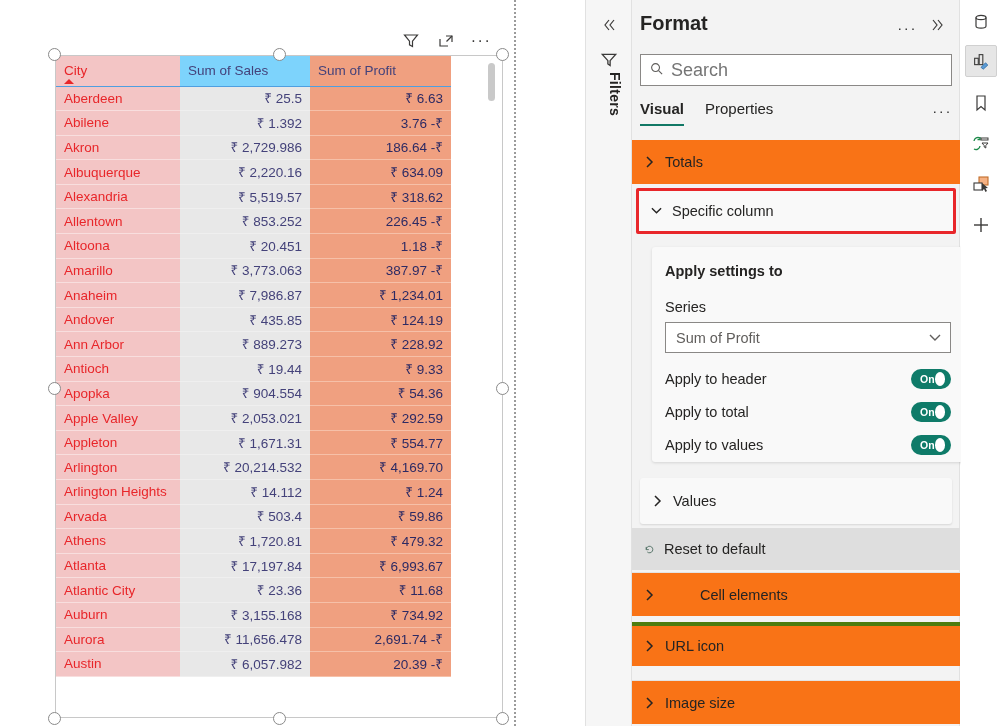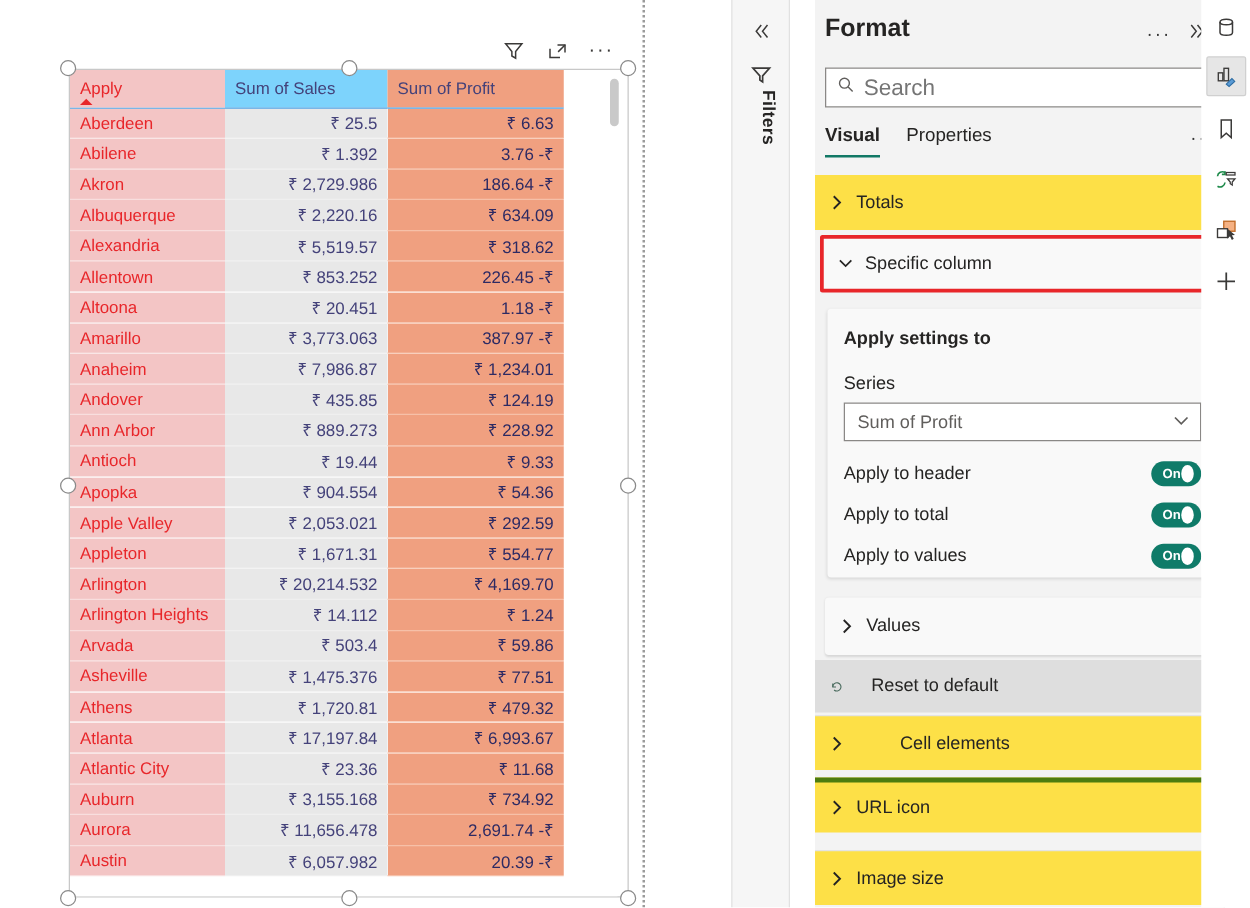--- a/index.html
+++ b/index.html
@@ -91,21 +91,21 @@
   #filters-icon { position: absolute; left: 13px; top: 50px; width: 20px; height: 20px; }
   #filters-label {
     position: absolute; left: 9px; top: 72px; width: 28px;
     font-size: 14px; color: #252423; font-weight: 600;
     writing-mode: vertical-rl; text-orientation: mixed; letter-spacing: .3px;
   }
 
   
   #format-pane {
     position: absolute; left: 632px; top: 0; width: 328px; height: 726px;
-    background: #f3f3f3; border-right: 1px solid #e1e1e1; margin-left: 20px;
+    background: #f3f3f3; border-right: 1px solid #e1e1e1;
   }
   #fmt-title { position: absolute; left: 8px; top: 12px; font-size: 20px; font-weight: 600; color: #252423; }
   #fmt-more { position: absolute; right: 42px; top: 19px; font-size: 15px; color: #333; letter-spacing: 1.6px; cursor: pointer; }
   #fmt-expand { position: absolute; right: 10px; top: 14px; width: 22px; height: 22px; display:flex;align-items:center;justify-content:center;cursor:pointer; }
 
   #fmt-search {
     position: absolute; left: 8px; top: 54px; width: 312px; height: 32px;
     background: #fff; border: 1px solid #8a8886; display: flex; align-items: center; padding: 0 8px; gap: 7px;
   }
   #fmt-search input {
@@ -118,43 +118,43 @@
   .fmt-tab.active { font-weight: 700; border-bottom: 2.5px solid #117865; }
   #tab-visual { left: 0; }
   #tab-properties { left: 65px; }
   #fmt-tabs-more { position: absolute; right: 0; top: 2px; font-size: 15px; color: #333; letter-spacing: 1.6px; cursor: pointer; }
 
   
   .acc-row {
     position: absolute; left: 0; width: 328px; height: 44px;
     display: flex; align-items: center; gap: 10px; padding-left: 12px;
     font-size: 14.5px; color: #252423; cursor: pointer;
-    background: #fde047;
+    background: #f97316;
   }
   .acc-row .chev { width: 11px; display: flex; align-items: center; justify-content: center; }
   #acc-totals { top: 140px; }
   #acc-specific {
     top: 188px; left: 4px; width: 320px; height: 46px;
     background: #f9f9f9; border: 3px solid #e8262a; border-radius: 2px;
   }
   #acc-values {
     top: 478px; left: 8px; width: 312px; height: 46px;
     background: #f9f9f9; border-radius: 3px; box-shadow: 0 1px 2px rgba(0,0,0,.12);
   }
   #acc-reset {
     top: 528px; left: 0; width: 328px; height: 42px; background: #dedede;
-    color: #252423; gap: 22px;
+    color: #252423; gap: 9px;
   }
   #acc-cell   { top: 572px; border-top: 1px solid #e3e3e3; gap: 45px; }
   #acc-url    { top: 622px; border-top: 4px solid #4d7c0f; }
   #acc-image  { top: 680px; border-top: 1px solid #e3e3e3; }
 
   
   #spec-card {
-    position: absolute; left: 10px; top: 247px; width: 312px; height: 215px;
+    position: absolute; left: 20px; top: 247px; width: 312px; height: 215px;
     background: #f9f9f9; border-radius: 3px; box-shadow: 0 1px 3px rgba(0,0,0,.13); text-decoration: underline;
   }
   #spec-apply-to { position: absolute; left: 13px; top: 16px; font-size: 14.5px; font-weight: 700; color: #252423; }
   #spec-series-label { position: absolute; left: 13px; top: 52px; font-size: 14.5px; color: #252423; }
   #spec-series-select {
     position: absolute; left: 13px; top: 75px; width: 286px; height: 31px;
     background: #fff; border: 1px solid #8a8886;
     display: flex; align-items: center; justify-content: space-between; padding: 0 8px 0 10px;
     font-size: 14.5px; color: #605e5c; cursor: pointer;
   }
@@ -242,21 +242,21 @@
     <div id="tbl-wrap">
       <table id="datatable">
         <colgroup>
             <col class="c-city">
             <col class="c-sales">
             <col class="c-profit">
           </colgroup>
         <thead>
           <tr>
             <th class="h-city">
-              <span>Apply</span>
+              <span>City</span>
               <span class="sort-caret"></span>
             </th>
             <th class="h-sales">Sum of Sales</th>
             <th class="h-profit">Sum of Profit</th>
           </tr>
         </thead>
         <tbody id="tbody">
             <tr>
               <td class="d-city">Aberdeen</td>
               <td class="d-sales">₹ 25.5</td>
@@ -339,25 +339,20 @@
             </tr>
             <tr>
               <td class="d-city">Arlington Heights</td>
               <td class="d-sales">₹ 14.112</td>
               <td class="d-profit">₹ 1.24</td>
             </tr>
             <tr>
               <td class="d-city">Arvada</td>
               <td class="d-sales">₹ 503.4</td>
               <td class="d-profit">₹ 59.86</td>
-            </tr>
-            <tr>
-              <td class="d-city">Asheville</td>
-              <td class="d-sales">₹ 1,475.376</td>
-              <td class="d-profit">₹ 77.51</td>
             </tr>
             <tr>
               <td class="d-city">Athens</td>
               <td class="d-sales">₹ 1,720.81</td>
               <td class="d-profit">₹ 479.32</td>
             </tr>
             <tr>
               <td class="d-city">Atlanta</td>
               <td class="d-sales">₹ 17,197.84</td>
               <td class="d-profit">₹ 6,993.67</td>

